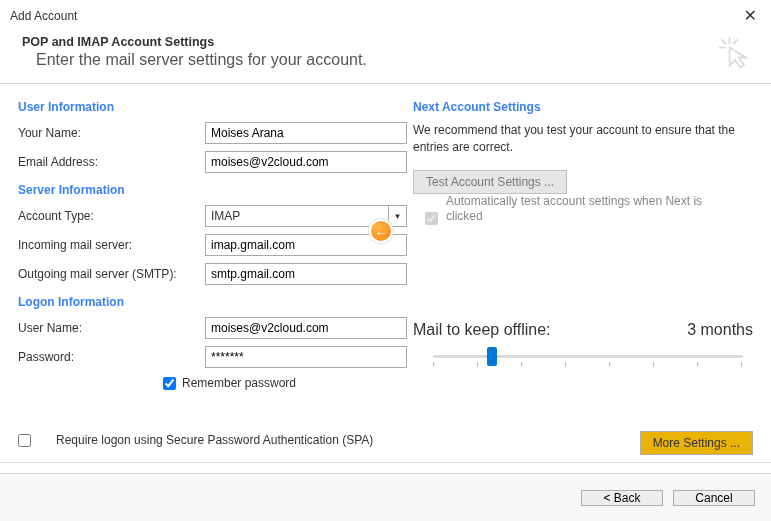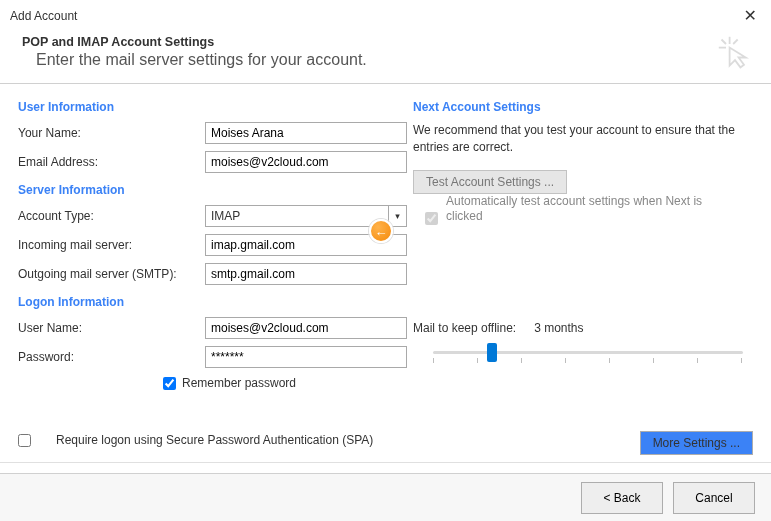--- a/index.html
+++ b/index.html
@@ -97,26 +97,26 @@
       border: 1px solid #c2c2c2;
       padding: 4px 12px;
       font-size: 12px;
       font-family: inherit;
       color: #777;
       cursor: default;
       height: 24px;
       display: inline-flex;
       align-items: center;
     }
-    .btn.active { color: #333; background: #3b82f6; border-color: #adadad; cursor: pointer; }
+    .btn.active { color: #333; background: #eab308; border-color: #adadad; cursor: pointer; }
     .auto-test-row { display: flex; align-items: flex-end; margin-top: 0; }
     .auto-test-row .chk { margin: 1px 8px 0 12px; width: 13px; height: 13px; }
     .auto-test-row .txt { font-size: 12px; color: #888; line-height: 1.3; width: 280px; }
     .slider-block { margin-top: 96px; }
-    .slider-label-row { display: flex; align-items: center; margin-bottom: 8px; font-size: 12px; }
+    .slider-label-row { display: flex; align-items: center; margin-bottom: 8px; font-size: 16px; justify-content: space-between; }
     .slider-track {
       position: relative;
       height: 24px;
       margin-left: 20px;
       width: 310px;
     }
     .slider-line {
       position: absolute;
       top: 8px; left: 0; right: 0;
       height: 3px;
@@ -141,21 +141,21 @@
       height: 48px;
       border-top: 1px solid #d0d0d0;
       background: #f7f7f7;
       display: flex;
       align-items: center;
       justify-content: flex-end;
       padding-right: 16px;
       gap: 10px;
     }
     .footer .wbtn {
-      width: 82px; height: 32px;
+      width: 82px; height: 16px;
       background: #eee;
       border: 1px solid #adadad;
       font-size: 12px;
       font-family: inherit;
       cursor: pointer;
     }
     .footer .wbtn.primary { border: 2px solid #0078d7; background: #eee; }
     .divider-top-footer {
       position: absolute;
       bottom: 58px;

